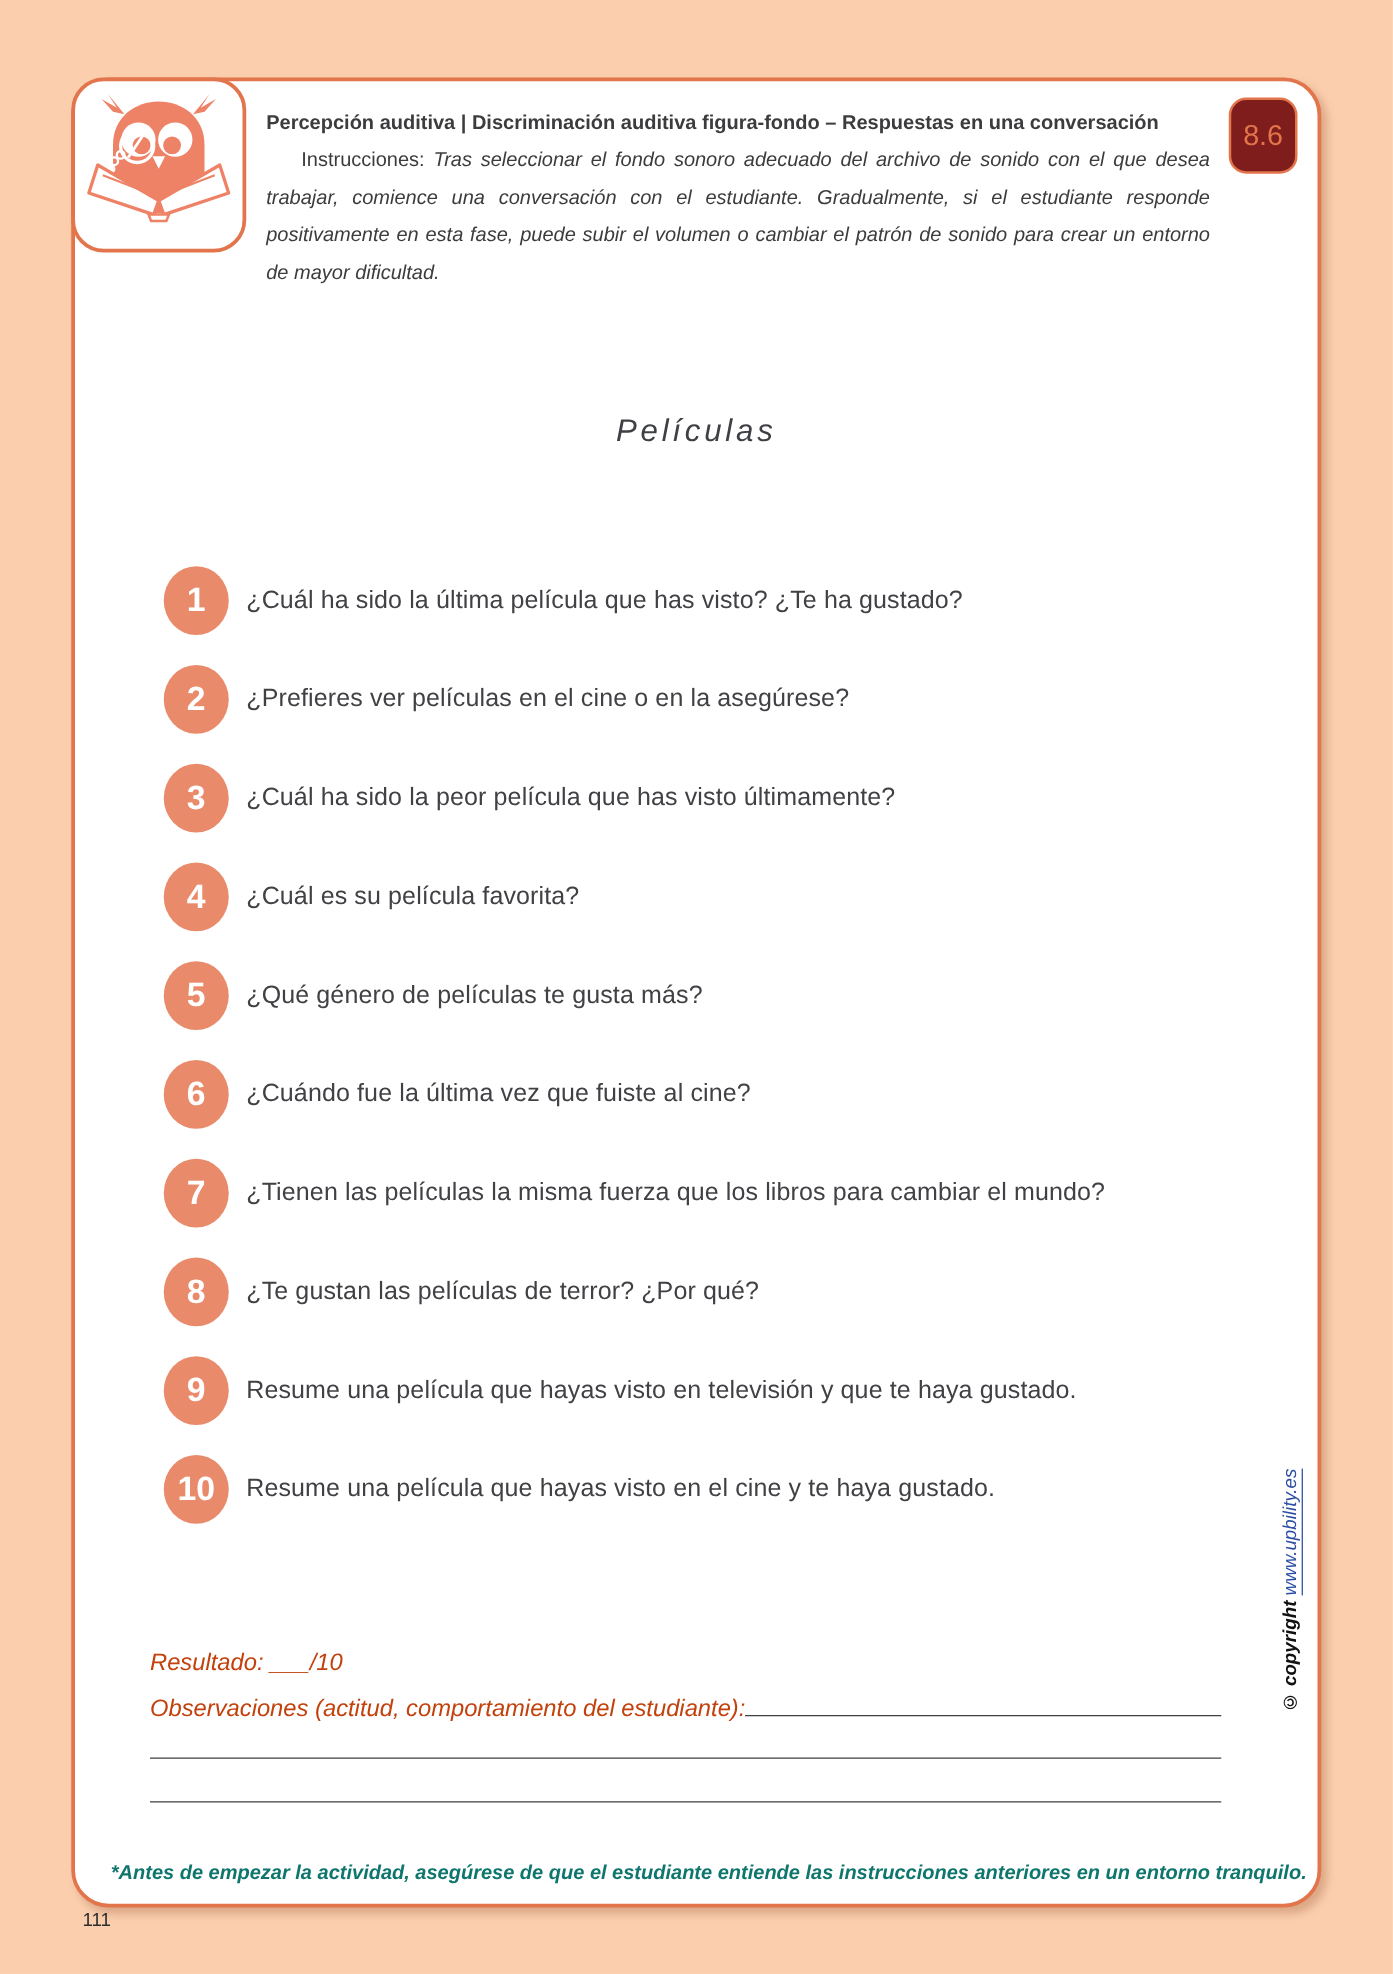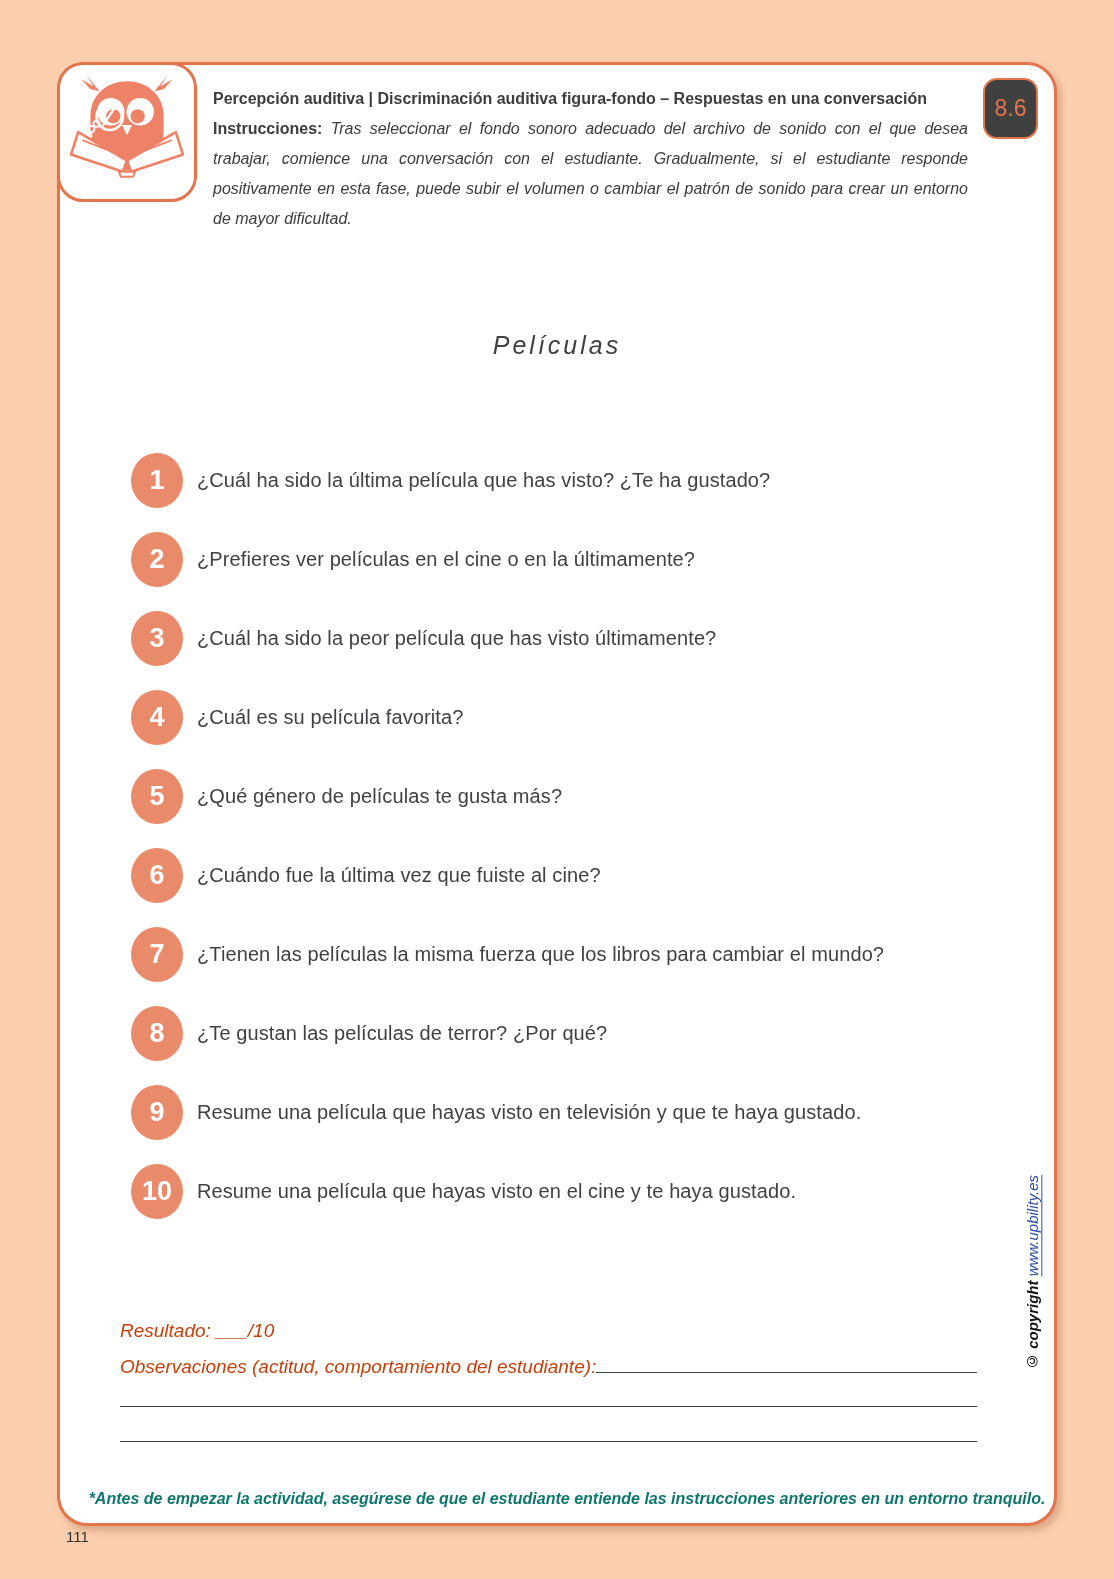--- a/index.html
+++ b/index.html
@@ -52,37 +52,38 @@
   }
   .header-text .activity-title {
     font-weight: bold;
     white-space: nowrap;
   }
   .header-text .instructions {
     font-style: italic;
     text-align: justify;
   }
   .header-text .instructions .instr-label {
-    font-weight: bold;
+    font-weight: normal;
     font-style: normal;
+    margin-left: 28px;
   }
   
   .badge {
     position: absolute;
     left: 983px; top: 78px;
     width: 55px; height: 61px;
     border: 2.5px solid #e2754b;
     border-radius: 14px;
     box-sizing: border-box;
     display: flex;
     align-items: center;
     justify-content: center;
     color: #e2754b;
     font-size: 23px;
-    background: #404040;
+    background: #7f1d1d;
   }
   
   .ws-title {
     position: absolute;
     left: 57px; top: 331px;
     width: 1000px;
     text-align: center;
     font-family: Liberation Sans, sans-serif;
     font-style: italic;
     font-size: 25px;
@@ -238,21 +239,21 @@
 
   <div class="ws-title">Películas</div>
 
   <ul class="questions">
     <li class="q-row">
       <span class="q-num">1</span>
       <span class="q-text">¿Cuál ha sido la última película que has visto? ¿Te ha gustado?</span>
     </li>
     <li class="q-row">
       <span class="q-num">2</span>
-      <span class="q-text">¿Prefieres ver películas en el cine o en la últimamente?</span>
+      <span class="q-text">¿Prefieres ver películas en el cine o en la asegúrese?</span>
     </li>
     <li class="q-row">
       <span class="q-num">3</span>
       <span class="q-text">¿Cuál ha sido la peor película que has visto últimamente?</span>
     </li>
     <li class="q-row">
       <span class="q-num">4</span>
       <span class="q-text">¿Cuál es su película favorita?</span>
     </li>
     <li class="q-row">

